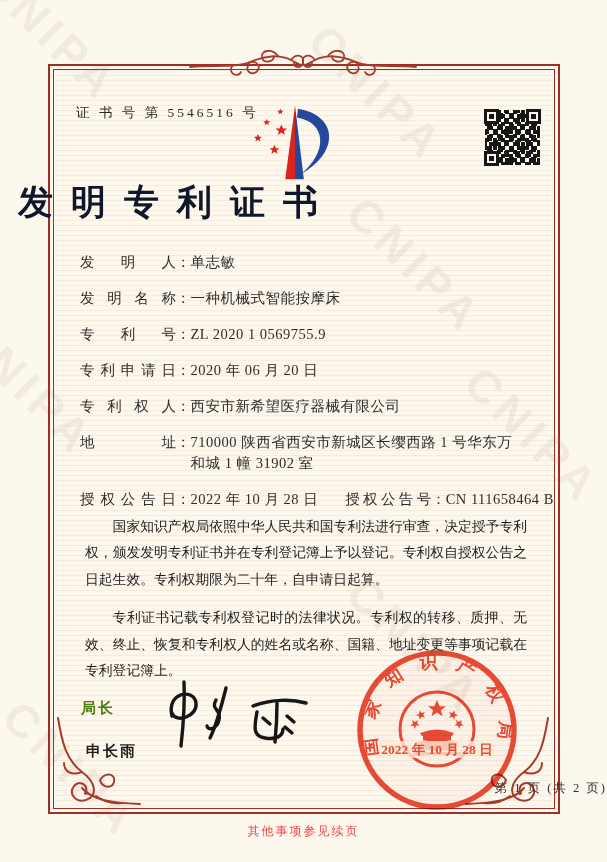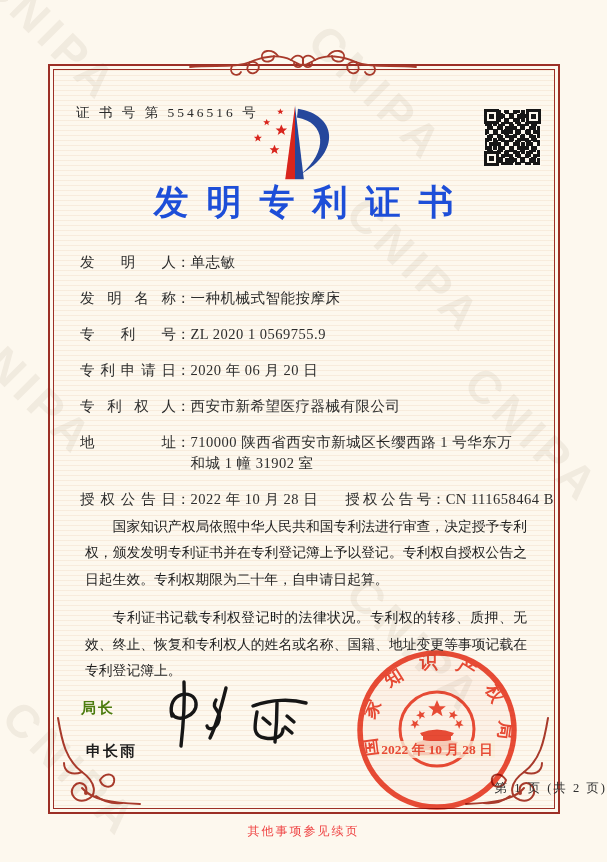--- a/index.html
+++ b/index.html
@@ -40,21 +40,21 @@
     background:
       repeating-conic-gradient(#161616 0 25%, rgba(0,0,0,0) 0 50%) 0px 0px / 8px 8px,
       repeating-conic-gradient(rgba(0,0,0,0) 0 25%, #161616 0 50%) 2px 3px / 11px 11px;
   }
   .finder{position:absolute; width:9px; height:9px; border:3px solid #161616; background:#fdf8ee;}
   .finder::after{content:""; position:absolute; left:2px; top:2px; width:5px; height:5px; background:#161616;}
   .f-tl{left:0; top:0;} .f-tr{right:0; top:0;} .f-bl{left:0; bottom:0;}
   .logo{position:absolute; left:236px; top:98px; z-index:4;}
   .title{
     position:absolute; left:0; right:0; top:179px; z-index:4;
-    text-align:center; font-size:35px; font-weight:bold; color:#1d4ed8;
+    text-align:left; font-size:35px; font-weight:bold; color:#0f172a;
     letter-spacing:18px; text-indent:18px;
   }
   
   .fields{position:absolute; left:80px; top:252px; width:446px; z-index:4; font-size:14.5px; line-height:21px;}
   .frow{margin-bottom:15px; white-space:nowrap;}
   .frow-wrap{white-space:normal;margin-top:8px;}
   .flabel{display:inline-block; width:96px; text-align:justify; text-align-last:justify; vertical-align:top;}
   .fcolon{vertical-align:top;}
   .fval{vertical-align:top; letter-spacing:0.5px;}
   .fval-addr{display:inline-block; width:330px; line-height:1.45; letter-spacing:0.5px;}

